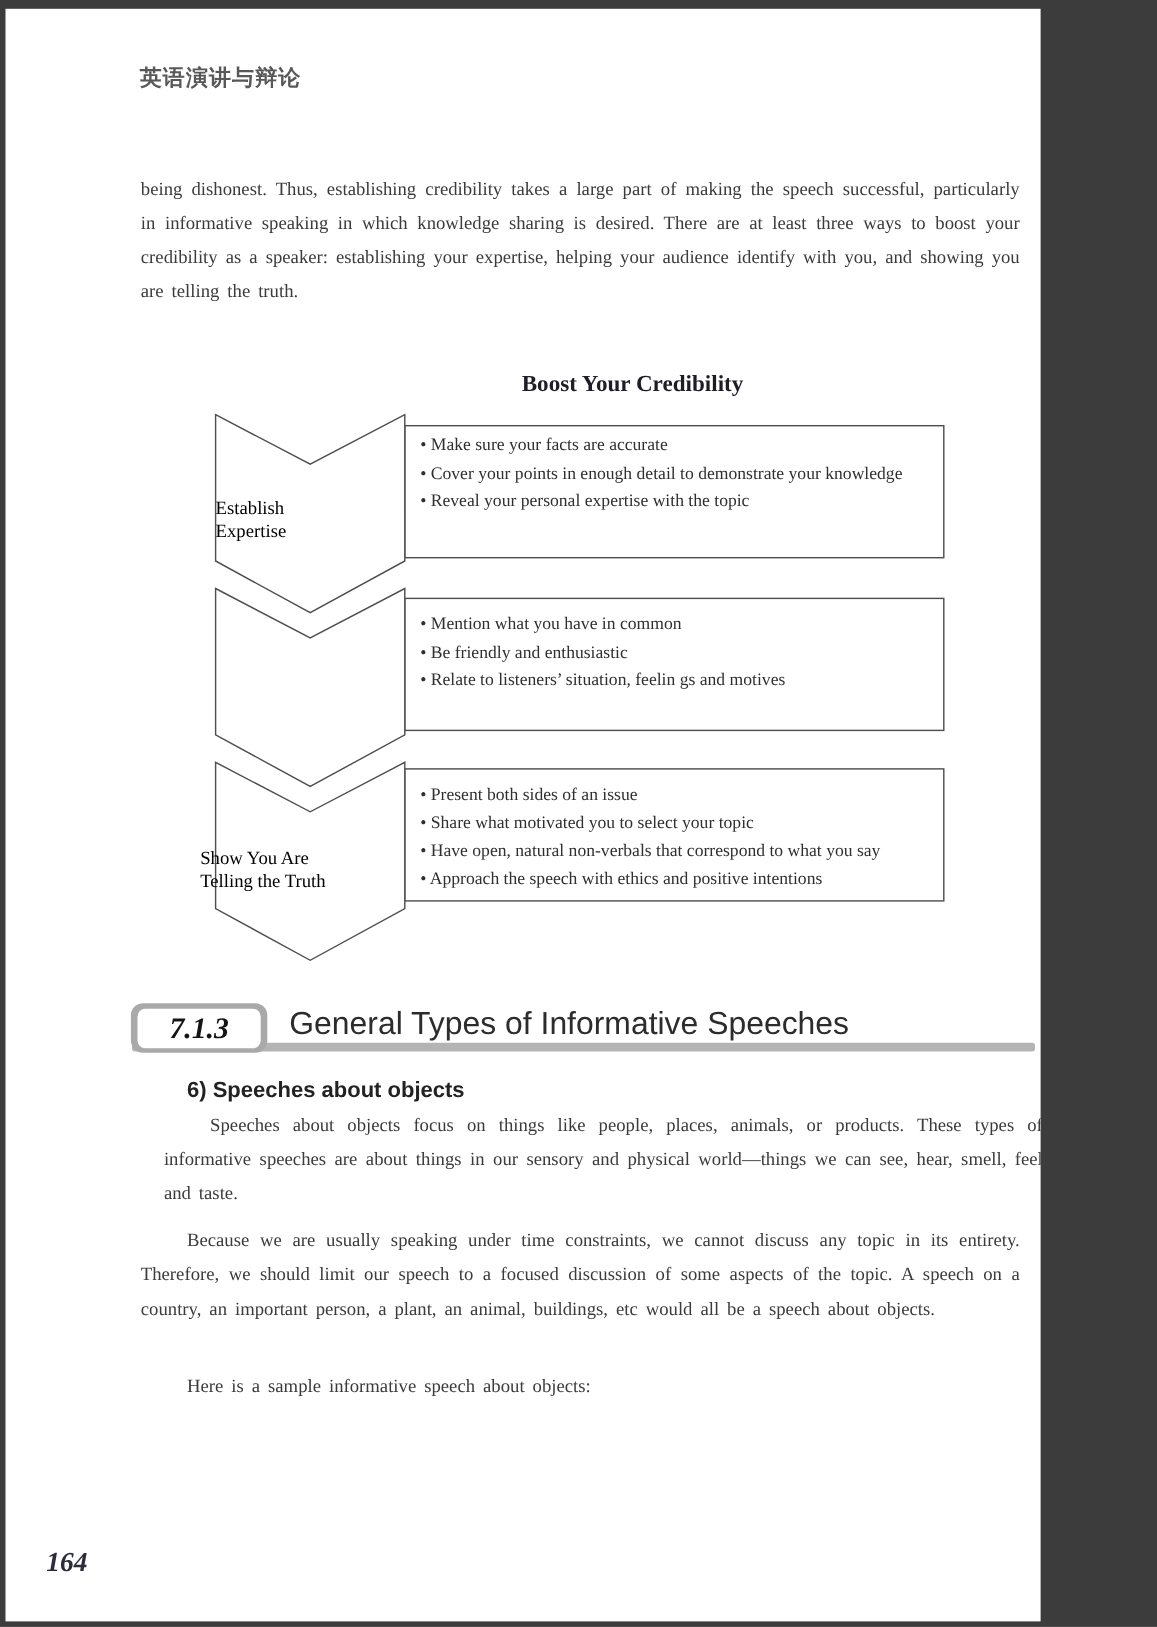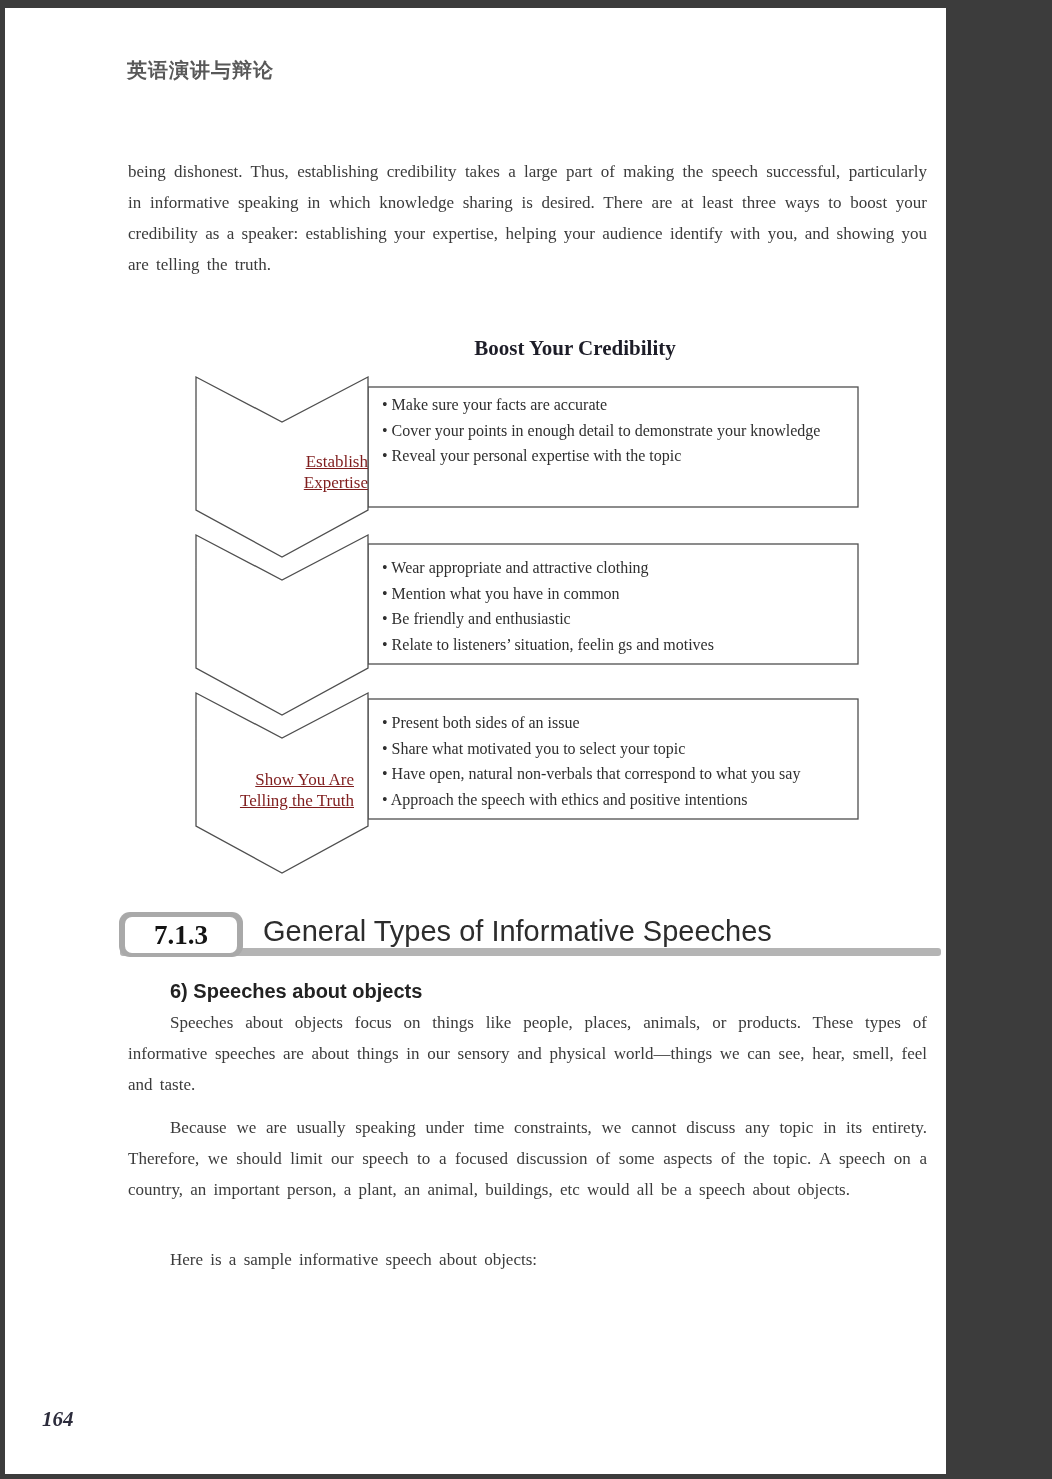--- a/index.html
+++ b/index.html
@@ -17,65 +17,65 @@
     left:122px;top:49px;font-family:"Liberation Sans",sans-serif;
     font-weight:bold;font-size:20px;color:#585858;letter-spacing:1px;
   }
   .bookmark{left:979px;top:-4px;width:26px;height:34px;cursor:pointer;}
   .body-par{
     left:123px;width:799px;font-size:17px;line-height:31px;color:#3b3b3b;
     text-align:justify;word-spacing:3px;
   }
   .par-indent{text-indent:42px;}
   .p1{top:148px;}
-  .p2{top:999px;}
+  .p2{top:999px;margin-left:21px;}
   .p3{top:1104px;}
   .p4{top:1236px;text-align:left;}
   .diag-title{
     left:570px;top:328px;transform:translateX(-50%);
     font-weight:bold;font-size:21px;color:#1d1d28;white-space:nowrap;
   }
   .diag-svg{left:185px;top:361px;}
   .chev-label{
-    width:172px;text-align:right;font-size:17px;line-height:21px;color:#7f1d1d;text-decoration:underline;
+    width:172px;text-align:left;font-size:17px;line-height:21px;color:#000000;
   }
   .chev-label span{display:block;}
   .lbl1{left:191px;top:443px;}
   .lbl2{left:191px;top:594px;}
   .lbl3{left:177px;top:761px;}
   .bullets{
     width:478px;font-size:16px;line-height:25.5px;color:#2f2f2f;
   }
   .bul1{left:377px;top:384px;}
   .bul2{left:377px;top:547px;}
   .bul3{left:377px;top:702px;}
   .bullet::before{content:"• ";}
   .sec-bar{
     left:115px;top:940px;width:821px;height:8px;border-radius:3px;
   }
   .sec-badge{
     left:114px;top:904px;width:124px;height:45px;border-radius:11px;
-    box-sizing:border-box;padding:5px 6px 4px 6px;
+    box-sizing:border-box;padding:5px 6px 4px 6px;font-style:italic;
   }
   .sec-badge-inner{
     background:#ffffff;border-radius:7px;width:100%;height:100%;
     display:flex;align-items:center;justify-content:center;
     font-weight:bold;font-size:27px;color:#141414;
   }
   .sec-title{
     left:258px;top:907px;font-family:"Liberation Sans",sans-serif;
     font-size:29px;color:#2c2c2c;white-space:nowrap;
   }
   .sub-heading{
     left:165px;top:972px;font-family:"Liberation Sans",sans-serif;
     font-weight:bold;font-size:20px;color:#222222;
   }
   .page-num{
     left:37px;top:1399px;font-weight:bold;font-style:italic;
-    font-size:21px;color:#2c2c3c;
+    font-size:25px;color:#2c2c3c;
   }
 </style>
 </head>
 <body>
 
 <div class="page">
 
   <div class="abs cn-header">英语演讲与辩论</div>
 
   <svg class="abs bookmark" viewBox="0 0 26 34">
@@ -105,21 +105,20 @@
     <span>Show You Are</span>
     <span>Telling the Truth</span>
   </div>
 
   <div class="abs bullets bul1">
     <div class="bullet">Make sure your facts are accurate</div>
     <div class="bullet">Cover your points in enough detail to demonstrate your knowledge</div>
     <div class="bullet">Reveal your personal expertise with the topic</div>
   </div>
   <div class="abs bullets bul2">
-    <div class="bullet">Wear appropriate and attractive clothing</div>
     <div class="bullet">Mention what you have in common</div>
     <div class="bullet">Be friendly and enthusiastic</div>
     <div class="bullet">Relate to listeners’ situation, feelin gs and motives</div>
   </div>
   <div class="abs bullets bul3">
     <div class="bullet">Present both sides of an issue</div>
     <div class="bullet">Share what motivated you to select your topic</div>
     <div class="bullet">Have open, natural non-verbals that correspond to what you say</div>
     <div class="bullet">Approach the speech with ethics and positive intentions</div>
   </div>

